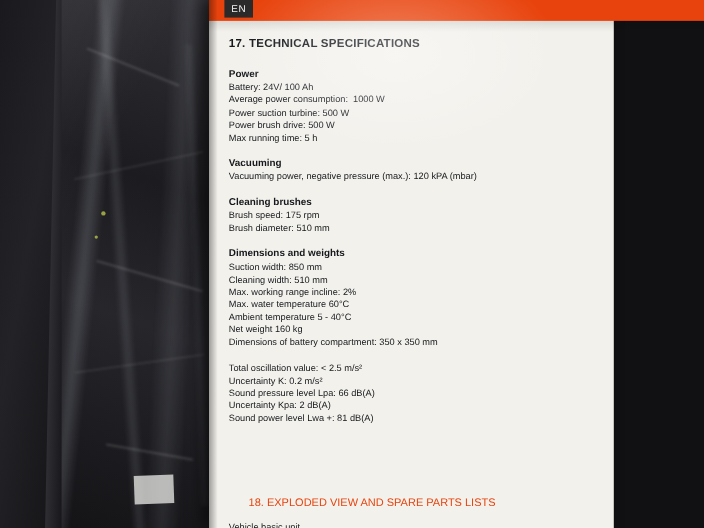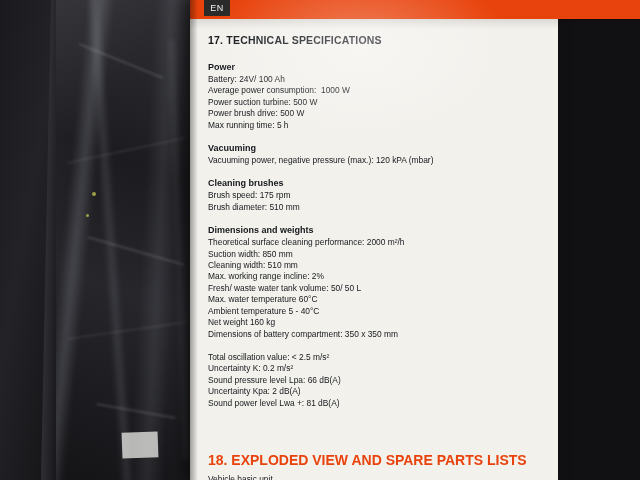--- a/index.html
+++ b/index.html
@@ -150,24 +150,24 @@
     margin: 0 0 2px 0;
   }
   .line {
     font-size: 8.4px;
     line-height: 11.4px;
     margin: 0;
     white-space: pre;
   }
   .bottom-title {
     position: absolute;
-    left: 18px;
+    left: 36px;
     top: 452px;
-    font-size: 14px;
-    font-weight: bold;
+    font-size: 10px;
+    font-weight: normal;
     color: #e8430d;
   }
   .bottom-sub {
     position: absolute;
     left: 18px;
     top: 474px;
     font-size: 8.4px;
     color: #15181c;
   }
   .page-shadow-top {
@@ -232,25 +232,23 @@
       </div>
 
       <div class="block">
         <p class="block-head">Cleaning brushes</p>
         <p class="line">Brush speed: 175 rpm</p>
         <p class="line">Brush diameter: 510 mm</p>
       </div>
 
       <div class="block">
         <p class="block-head">Dimensions and weights</p>
-        <p class="line">Theoretical surface cleaning performance: 2000 m²/h</p>
         <p class="line">Suction width: 850 mm</p>
         <p class="line">Cleaning width: 510 mm</p>
         <p class="line">Max. working range incline: 2%</p>
-        <p class="line">Fresh/ waste water tank volume: 50/ 50 L</p>
         <p class="line">Max. water temperature 60°C</p>
         <p class="line">Ambient temperature 5 - 40°C</p>
         <p class="line">Net weight 160 kg</p>
         <p class="line">Dimensions of battery compartment: 350 x 350 mm</p>
       </div>
 
       <div class="block">
         <p class="line">Total oscillation value: &lt; 2.5 m/s²</p>
         <p class="line">Uncertainty K: 0.2 m/s²</p>
         <p class="line">Sound pressure level Lpa: 66 dB(A)</p>

